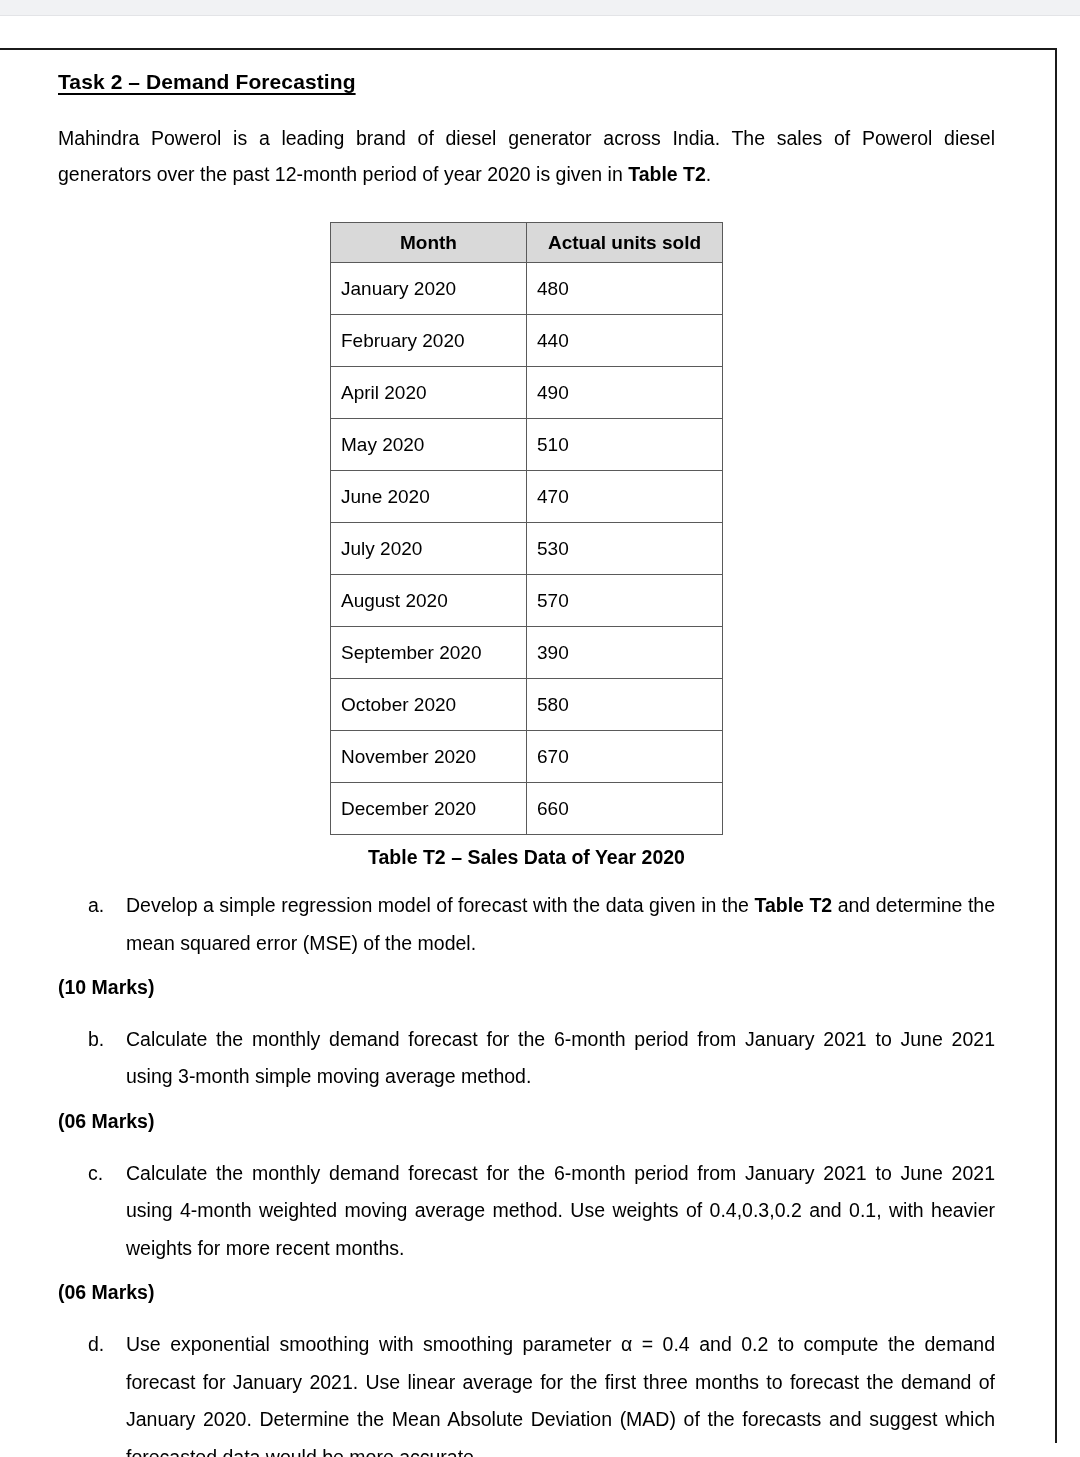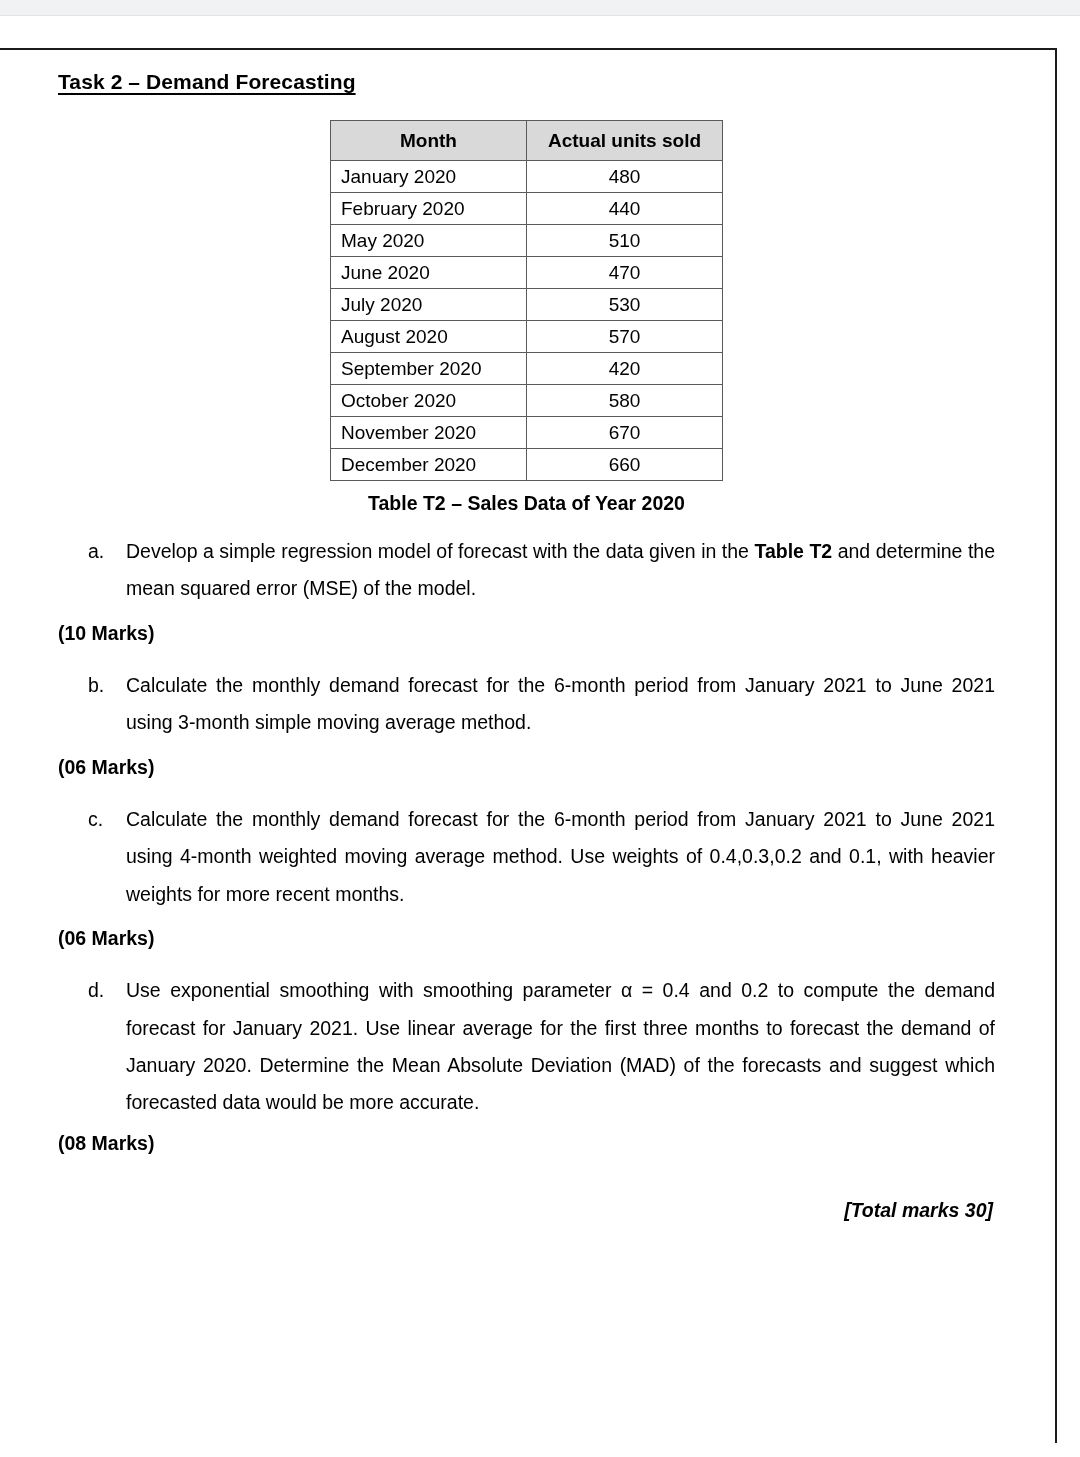--- a/index.html
+++ b/index.html
@@ -73,36 +73,35 @@
   }
   table.sales {
     border-collapse: collapse;
     width: 392px;
     table-layout: fixed;
     font-size: 19px;
   }
   table.sales th,
   table.sales td {
     border: 1px solid #5a5a5a;
-    height: 32px;
+    height: 52px;
     padding: 0 10px;
     box-sizing: border-box;
     vertical-align: middle;
   }
   table.sales th {
     background: #d9d9d9;
     font-weight: bold;
     text-align: center;
     height: 40px;
   }
   table.sales td.month {
     text-align: left;
   }
   table.sales td.units {
-    text-align: center;
   }
   table.sales col.c-month { width: 196px; }
   table.sales col.c-units { width: 196px; }
 
   .table-caption {
     text-align: center;
     font-size: 19.5px;
     font-weight: bold;
     margin: 11px 0 18px 0;
   }
@@ -153,20 +152,21 @@
 </head>
 <body>
 
 <div class="top-band"></div>
 
 <div class="page">
   <div class="page-inner">
 
     <h1 class="task-title">Task 2 – Demand Forecasting</h1>
 
+    <p class="intro"><span>Mahindra Powerol is a leading brand of diesel generator across India. The sales of Powerol diesel generators over the past 12-month period of year 2020 is given in </span><span class="bold">Table T2</span><span>.</span></p>
 
     <div class="table-wrap">
       <table class="sales">
         <colgroup>
           <col class="c-month">
           <col class="c-units">
         </colgroup>
         <thead>
           <tr>
             <th>Month</th>
@@ -176,38 +176,42 @@
         <tbody>
           <tr>
             <td class="month">January 2020</td>
             <td class="units">480</td>
           </tr>
           <tr>
             <td class="month">February 2020</td>
             <td class="units">440</td>
           </tr>
           <tr>
+            <td class="month">April 2020</td>
+            <td class="units">490</td>
+          </tr>
+          <tr>
             <td class="month">May 2020</td>
             <td class="units">510</td>
           </tr>
           <tr>
             <td class="month">June 2020</td>
             <td class="units">470</td>
           </tr>
           <tr>
             <td class="month">July 2020</td>
             <td class="units">530</td>
           </tr>
           <tr>
             <td class="month">August 2020</td>
             <td class="units">570</td>
           </tr>
           <tr>
             <td class="month">September 2020</td>
-            <td class="units">420</td>
+            <td class="units">390</td>
           </tr>
           <tr>
             <td class="month">October 2020</td>
             <td class="units">580</td>
           </tr>
           <tr>
             <td class="month">November 2020</td>
             <td class="units">670</td>
           </tr>
           <tr>

